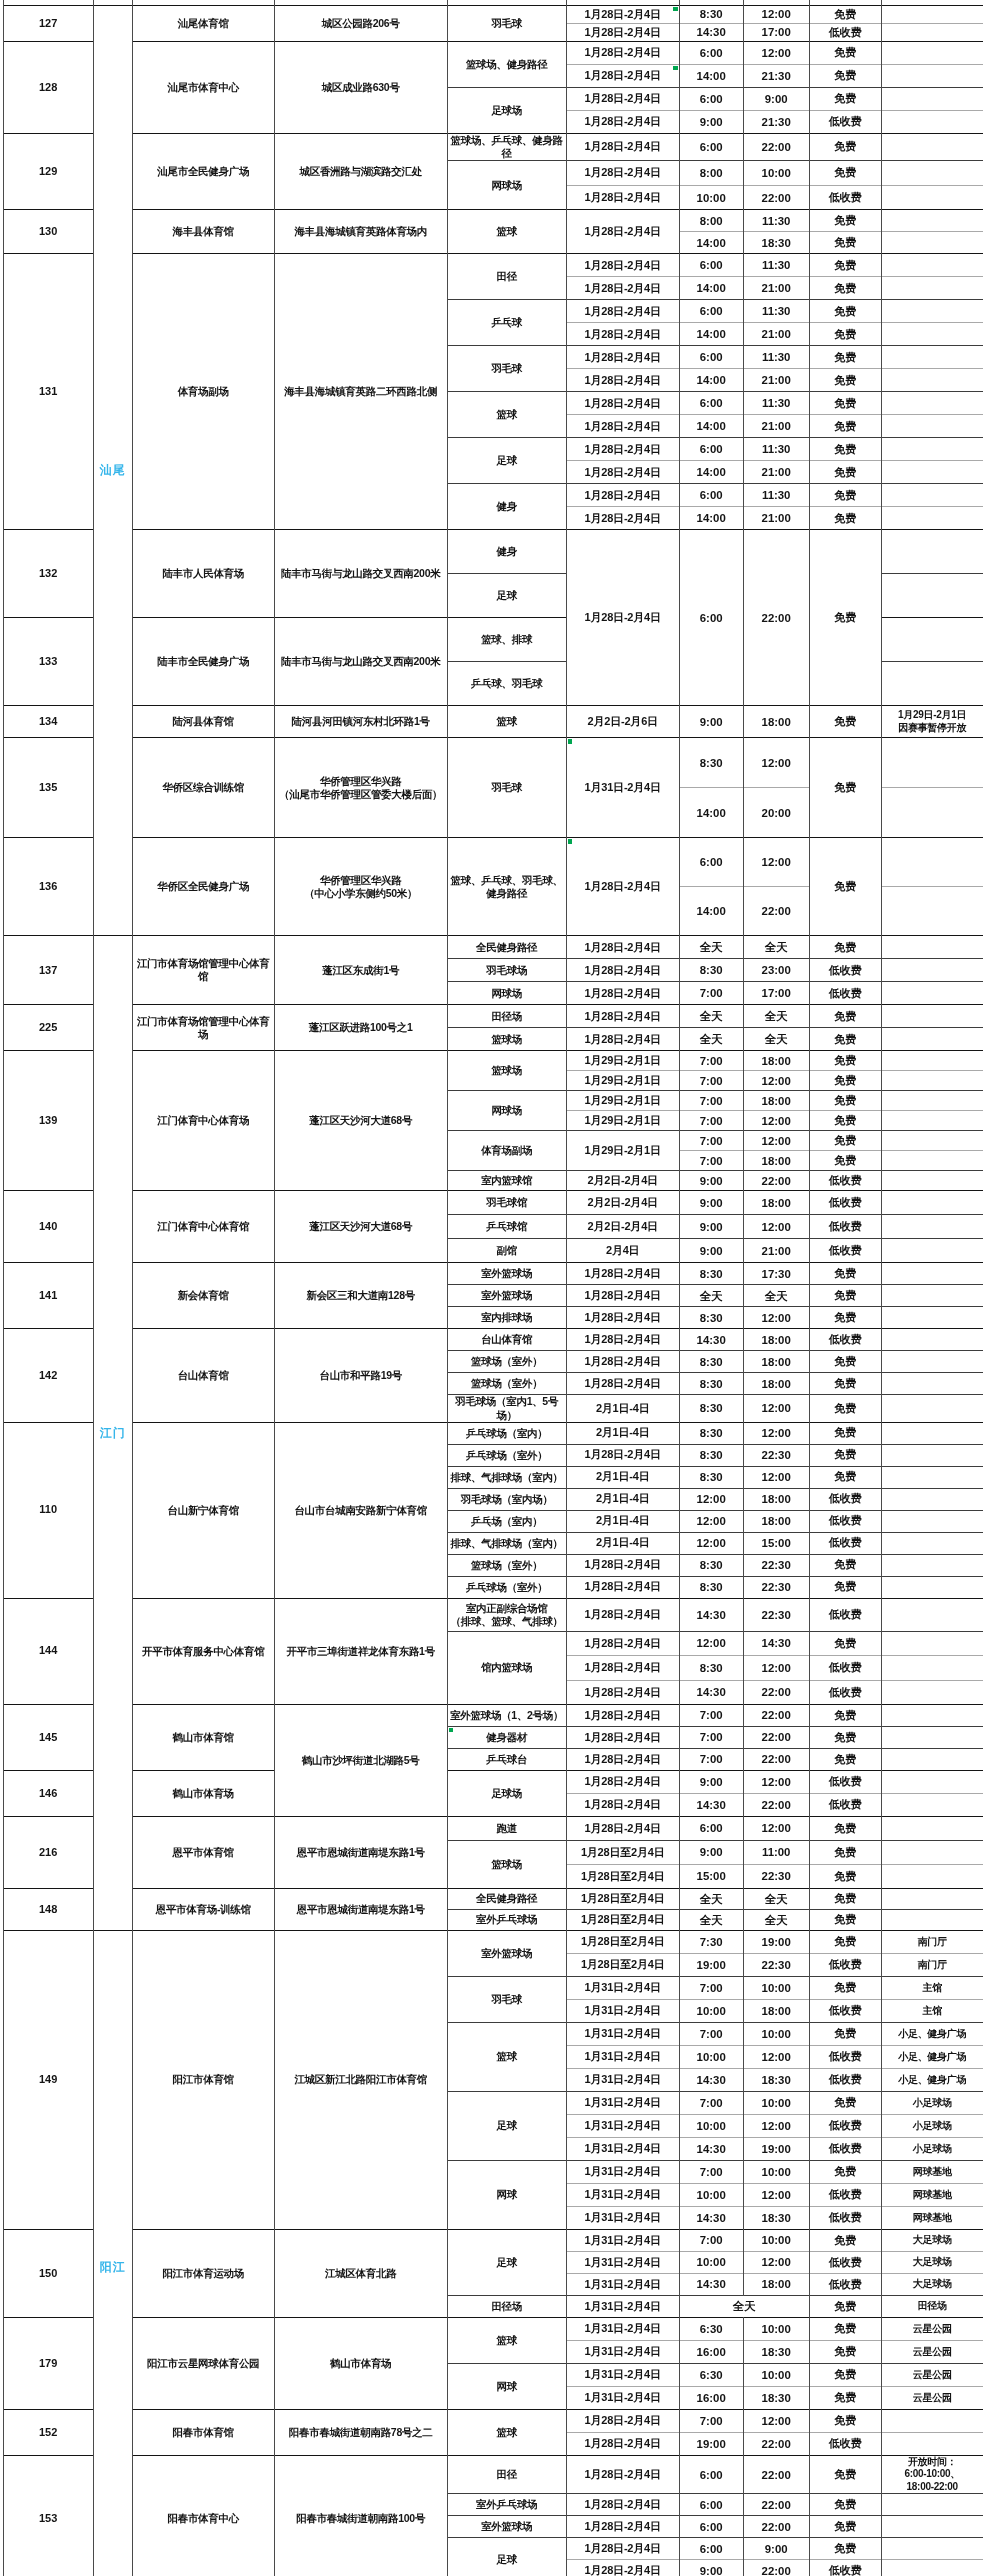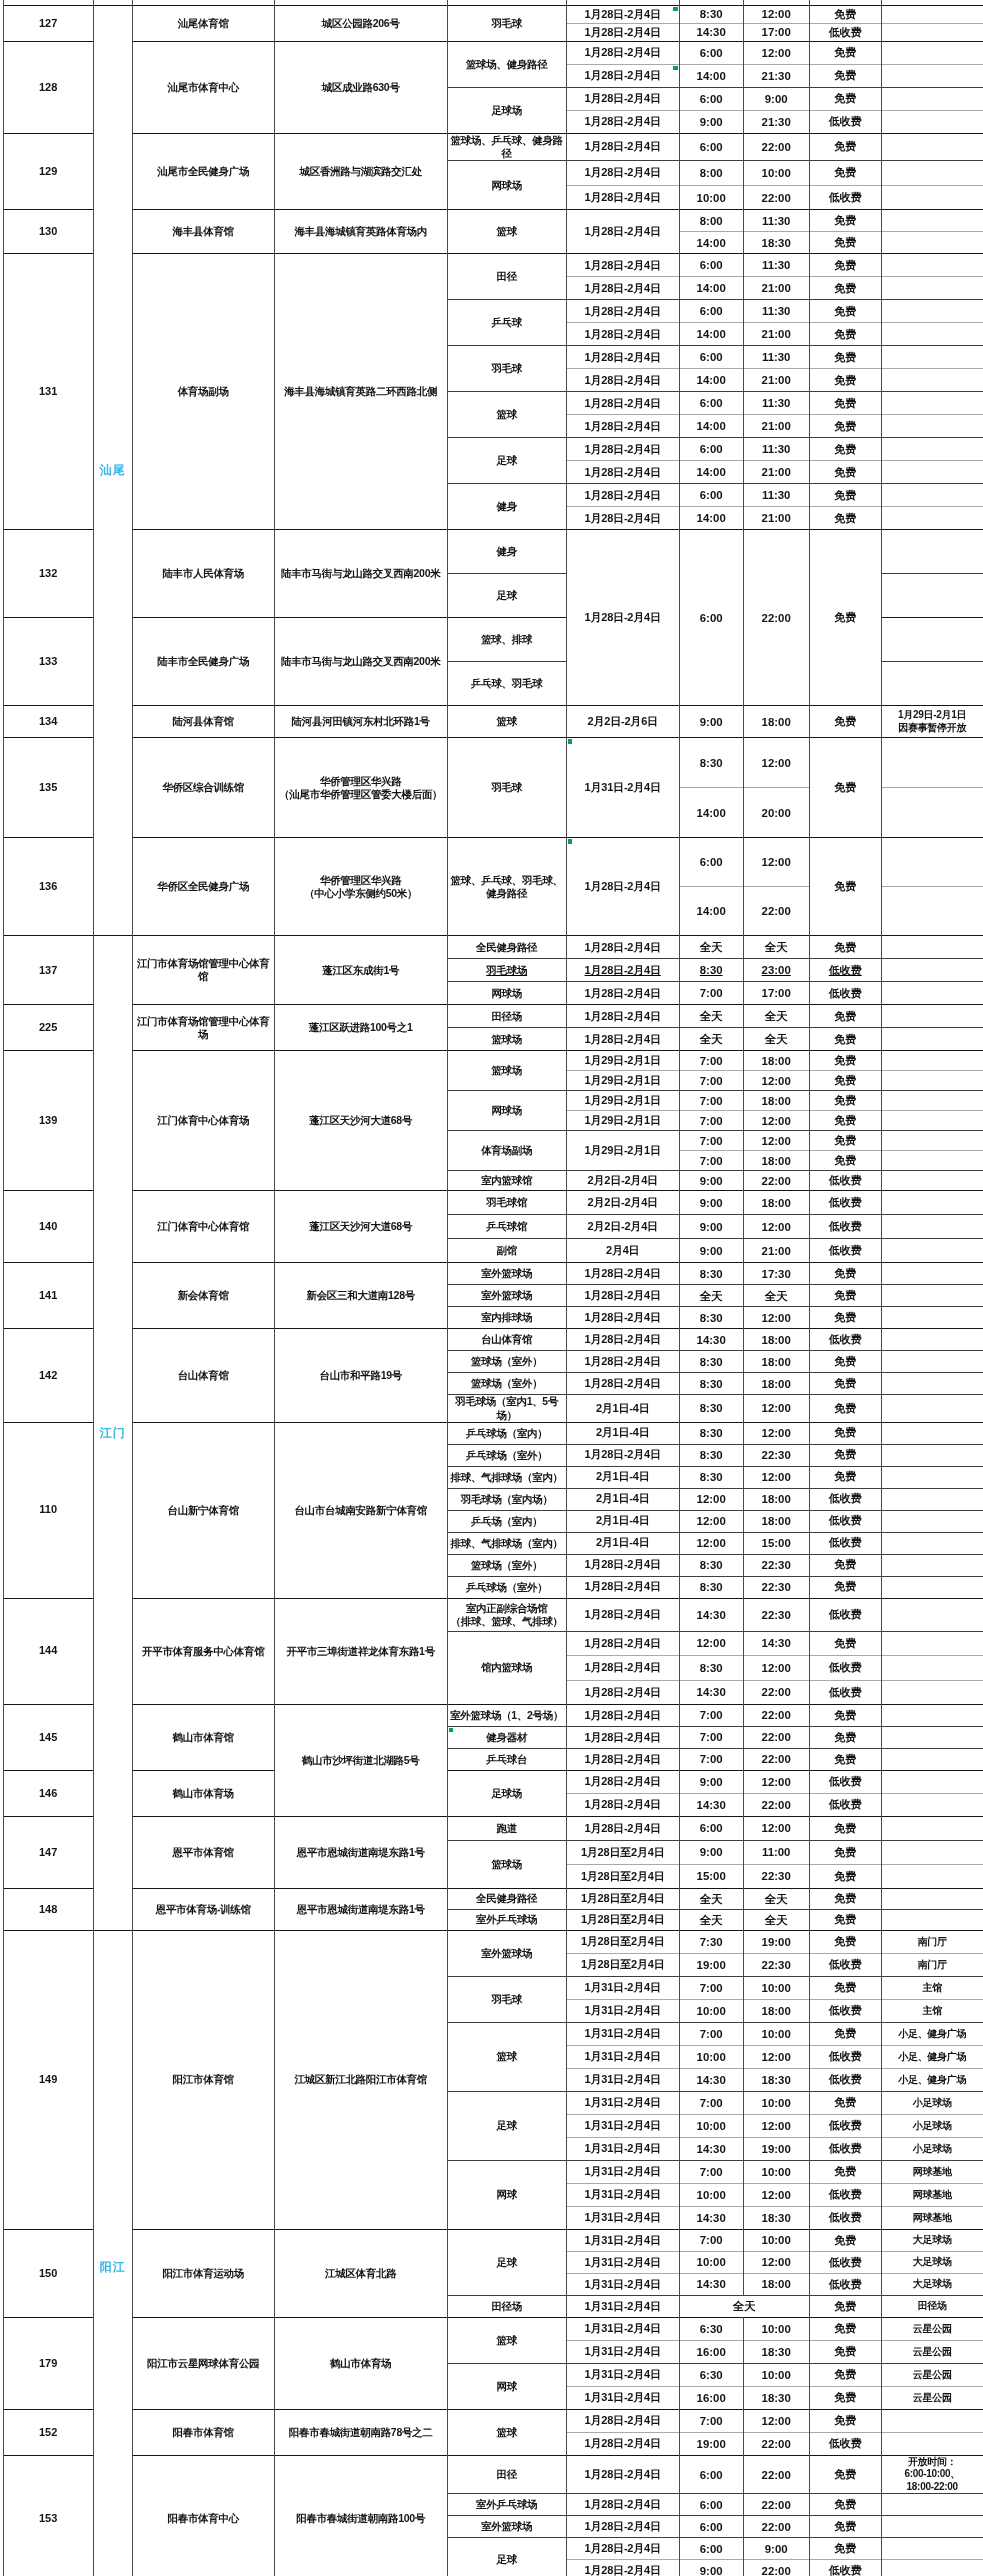--- a/index.html
+++ b/index.html
@@ -318,21 +318,21 @@
         <td class="c-region" rowspan="44" style="color: rgb(53, 181, 234);">江门</td>
         <td class="c-name" rowspan="3">江门市体育场馆管理中心体育馆</td>
         <td class="c-addr" rowspan="3">蓬江区东成街1号</td>
         <td class="c-fac">全民健身路径</td>
         <td class="c-date">1月28日-2月4日</td>
         <td class="c-time">全天</td>
         <td class="c-time">全天</td>
         <td class="c-fee">免费</td>
         <td class="c-note"></td>
       </tr>
-      <tr class="fs" style="height: 23px; text-decoration: underline;">
+      <tr class="fs" style="height: 23px;">
         <td class="c-fac">羽毛球场</td>
         <td class="c-date">1月28日-2月4日</td>
         <td class="c-time">8:30</td>
         <td class="c-time">23:00</td>
         <td class="c-fee">低收费</td>
         <td class="c-note"></td>
       </tr>
       <tr class="fs" style="height: 23px;">
         <td class="c-fac">网球场</td>
         <td class="c-date">1月28日-2月4日</td>
@@ -643,21 +643,21 @@
         <td class="c-note"></td>
       </tr>
       <tr class="rs" style="height: 23px;">
         <td class="c-date">1月28日-2月4日</td>
         <td class="c-time">14:30</td>
         <td class="c-time">22:00</td>
         <td class="c-fee">低收费</td>
         <td class="c-note"></td>
       </tr>
       <tr class="vs" style="height: 24px;">
-        <td class="c-num" rowspan="3">147</td>
+        <td class="c-num" rowspan="3">216</td>
         <td class="c-name" rowspan="3">恩平市体育馆</td>
         <td class="c-addr" rowspan="3">恩平市恩城街道南堤东路1号</td>
         <td class="c-fac">跑道</td>
         <td class="c-date">1月28日-2月4日</td>
         <td class="c-time">6:00</td>
         <td class="c-time">12:00</td>
         <td class="c-fee">免费</td>
         <td class="c-note"></td>
       </tr>
       <tr class="fs" style="height: 24px;">

